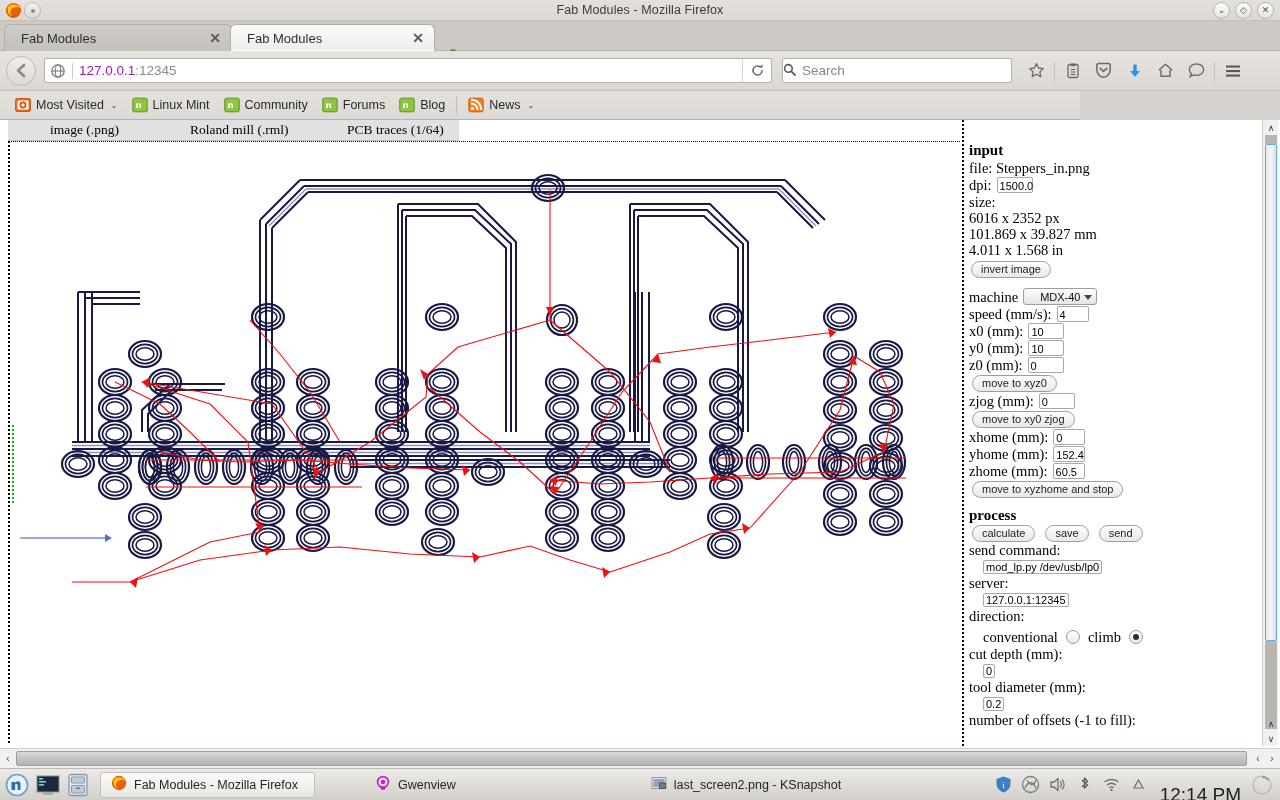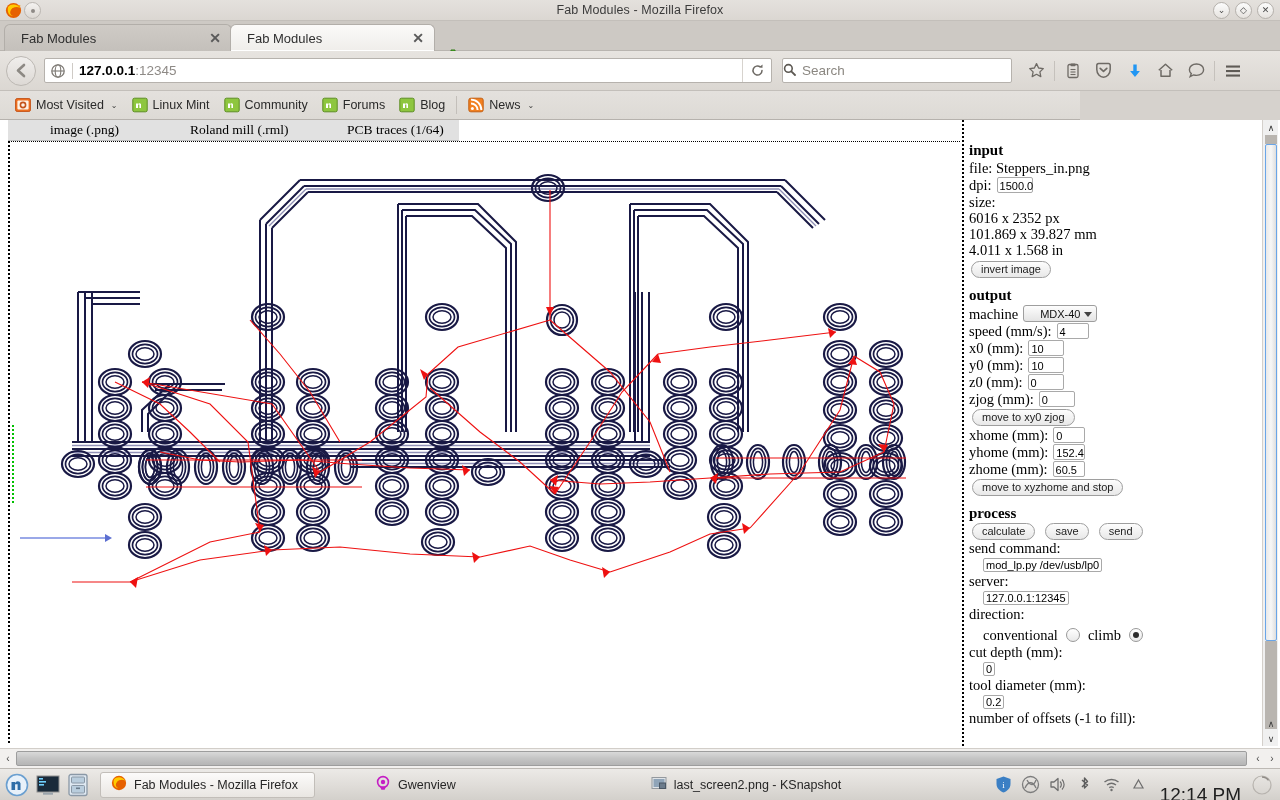--- a/index.html
+++ b/index.html
@@ -97,21 +97,21 @@
     display: flex; align-items: center; justify-content: center;
   }
   .urlbar {
     flex: 0 0 728px; height: 25px; margin-left: 8px;
     background: #ffffff; border: 1px solid #b6b2ad; border-radius: 2px;
     display: flex; align-items: center; position: relative;
   }
   .globe-icon { margin-left: 5px; width: 16px; height: 16px; }
   .url-sep { width:1px; height:16px; background:#cfcbc6; margin:0 6px; }
   .url-text { font-size: 13.5px; color: #8e8a86; white-space: nowrap; }
-  .url-text b { color: #000000; font-weight: 700; }
+  .url-text b { color: #a21caf; font-weight: 400; }
   .reload-btn {
     position: absolute; right: 0; top: 0; width: 29px; height: 23px;
     border-left: 1px solid #d7d3ce;
     display:flex; align-items:center; justify-content:center;
   }
   .searchbar {
     flex: 0 0 230px; height: 25px; margin-left: 10px;
     background: #ffffff; border: 1px solid #b6b2ad; border-radius: 2px;
     display: flex; align-items: center; 
   }
@@ -756,40 +756,42 @@
   </div>
   <div class="p-txt">size:</div>
   <div class="p-txt">6016 x 2352 px</div>
   <div class="p-txt">101.869 x 39.827 mm</div>
   <div class="p-txt">4.011 x 1.568 in</div>
   <div style="margin:2px 0 0 2px">
     <span class="btn">invert image</span>
   </div>
 
   <div class="blank"></div>
-  <div class="p-h">output</div>
   <div class="p-row">
     <span class="p-lbl">machine</span>
     <span class="sel">MDX-40</span>
   </div>
   <div class="p-row">
     <span class="p-lbl">speed (mm/s):</span>
     <span class="ipt" style="width:32px">4</span>
   </div>
   <div class="p-row">
     <span class="p-lbl">x0 (mm):</span>
     <span class="ipt" style="width:36px">10</span>
   </div>
   <div class="p-row">
     <span class="p-lbl">y0 (mm):</span>
     <span class="ipt" style="width:36px">10</span>
   </div>
   <div class="p-row">
     <span class="p-lbl">z0 (mm):</span>
     <span class="ipt" style="width:36px">0</span>
+  </div>
+  <div style="margin:1px 0 0 3px">
+    <span class="btn">move to xyz0</span>
   </div>
   <div class="p-row">
     <span class="p-lbl">zjog (mm):</span>
     <span class="ipt" style="width:36px">0</span>
   </div>
   <div style="margin:1px 0 0 3px">
     <span class="btn">move to xy0 zjog</span>
   </div>
   <div class="p-row">
     <span class="p-lbl">xhome (mm):</span>

